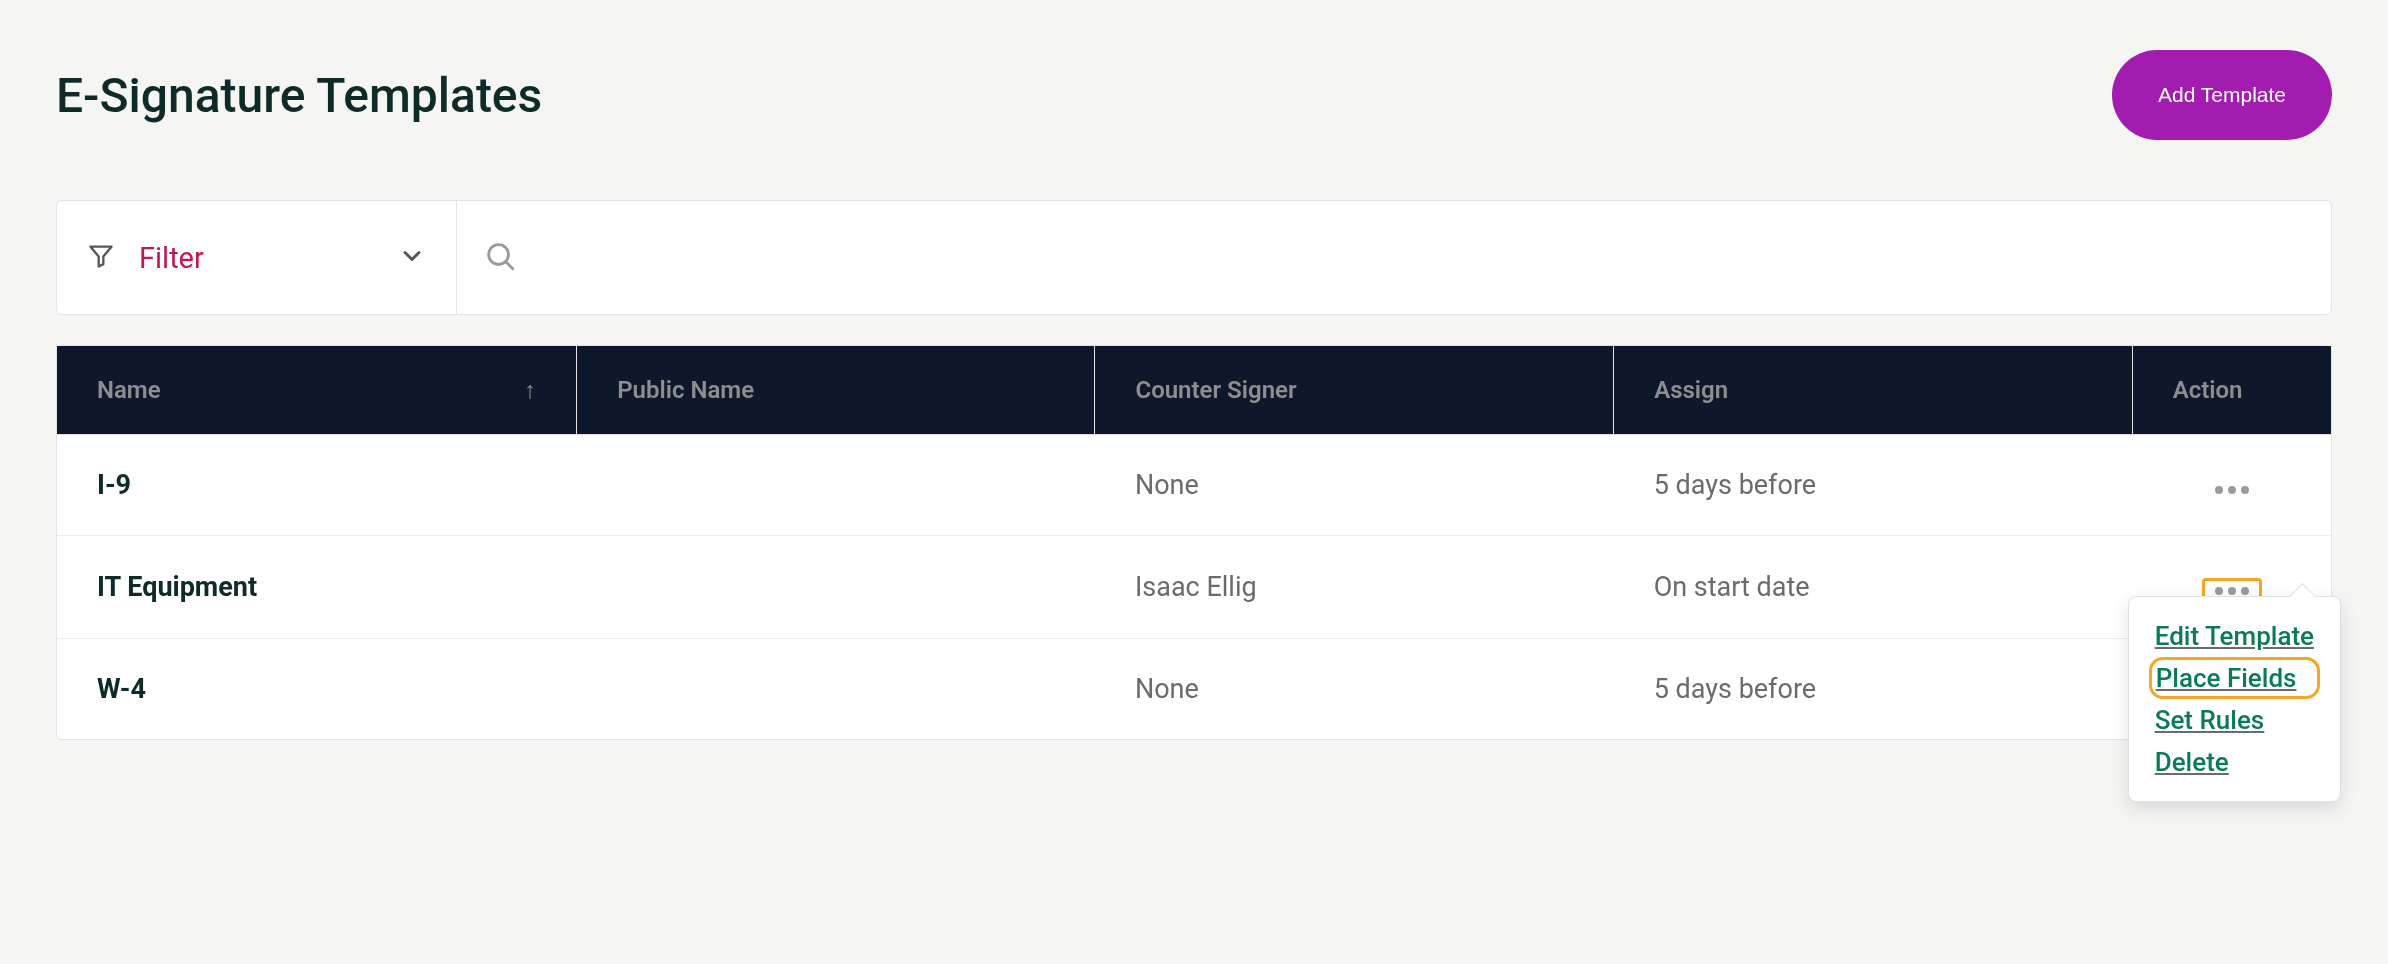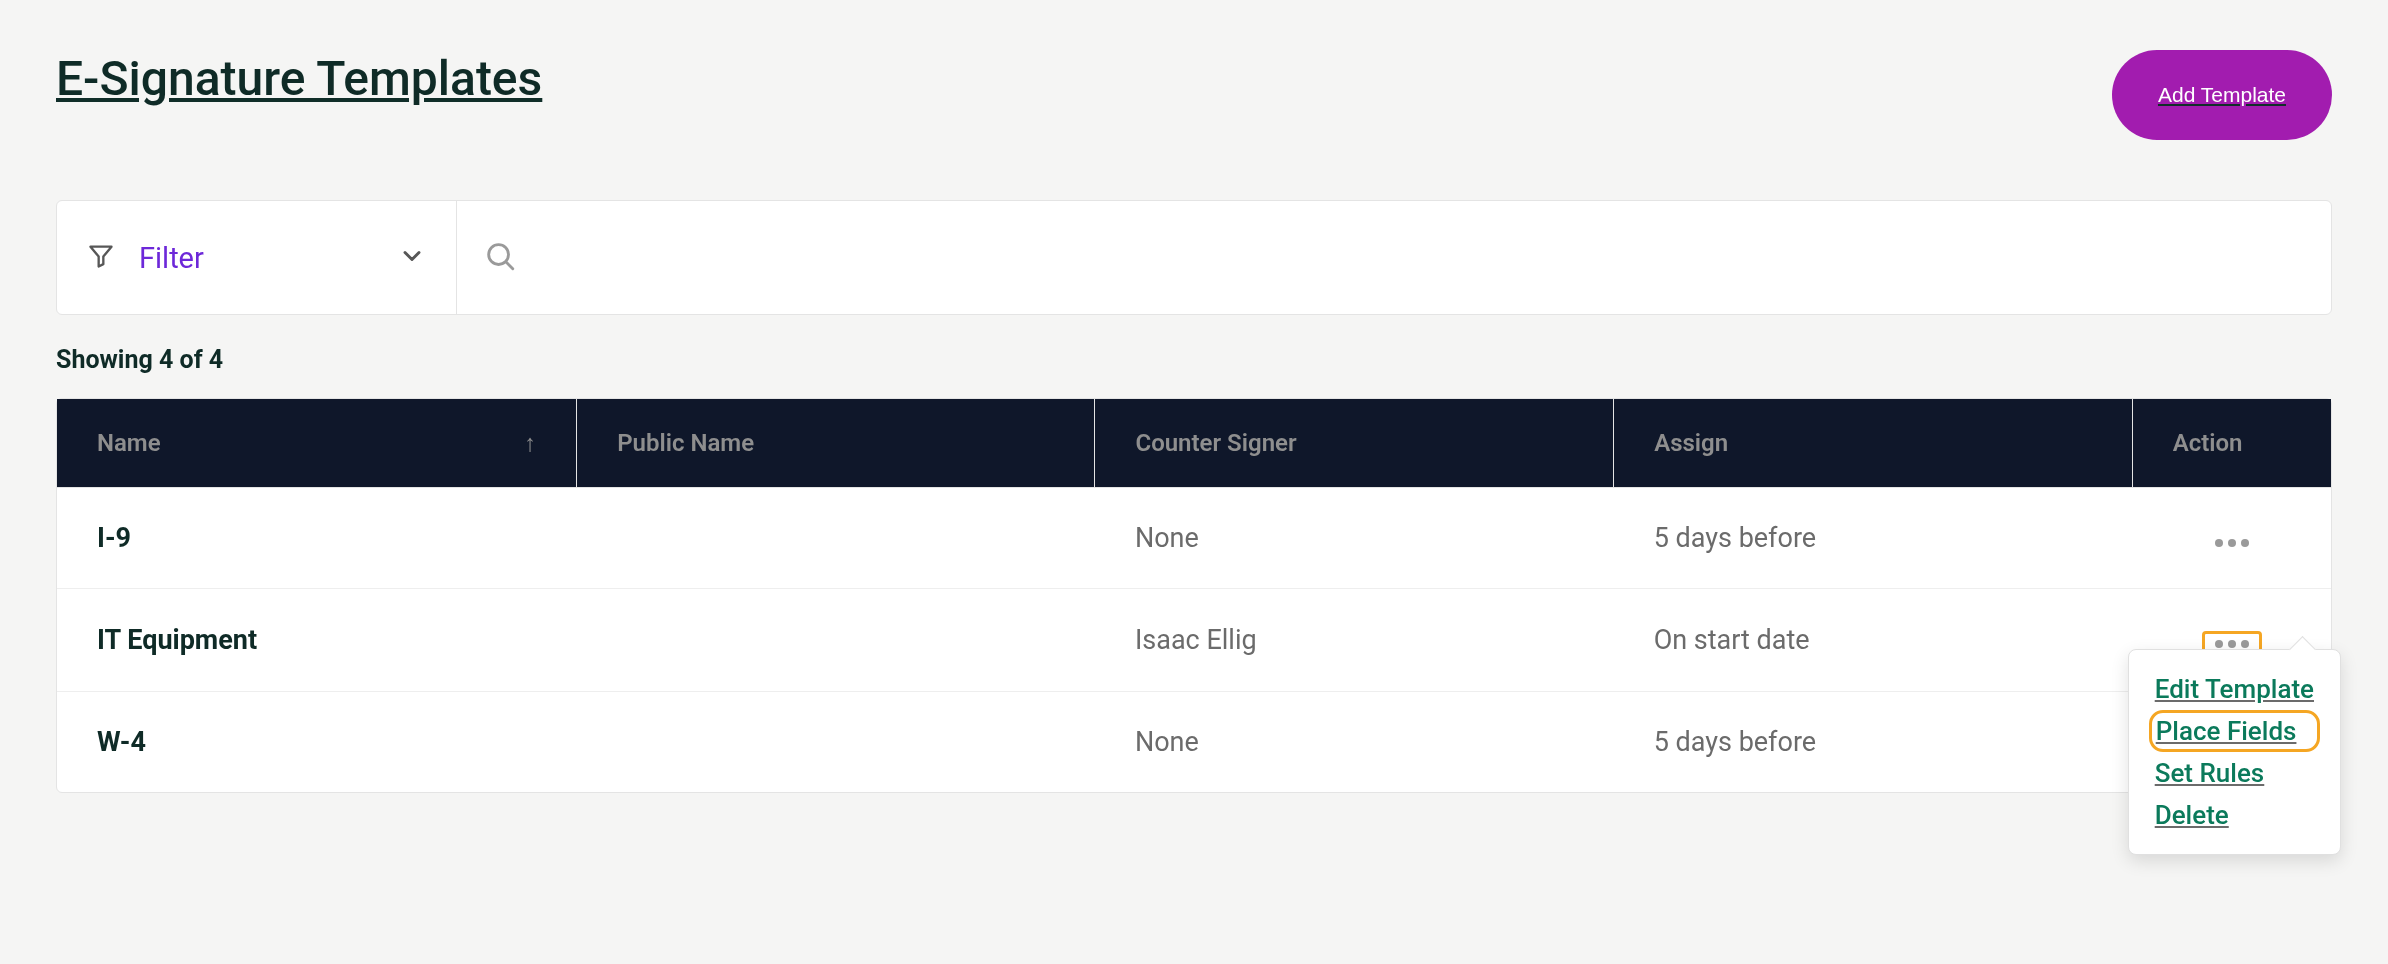--- a/index.html
+++ b/index.html
@@ -9,23 +9,22 @@
     font-family: -apple-system, BlinkMacSystemFont, "Segoe UI", Roboto, Helvetica, Arial, sans-serif;
     background: #f5f5f4;
     color: #102e29;
   }
   .page {
     padding: 50px 56px 40px 56px;
   }
   .header-row {
     display: flex;
     justify-content: space-between;
-    align-items: flex-start;
+    align-items: center;
     margin-bottom: 60px;
-    text-decoration: underline;
   }
   .page-title {
     font-size: 48px;
     font-weight: 500;
     color: #0f2b27;
   }
   .add-btn {
     background: #a21caf;
     color: #fff;
     font-size: 21px;
@@ -49,21 +48,21 @@
     align-items: center;
     padding: 0 30px;
     border-right: 1.5px solid #e4e4e4;
     position: relative;
     cursor: pointer;
   }
   .filter-icon svg { width: 28px; height: 28px; color: #575757; }
   .filter-placeholder {
     margin-left: 24px;
     font-size: 29px;
-    color: #6d28d9;
+    color: #be185d;
   }
   .chevron-icon {
     position: absolute;
     right: 30px;
     top: 50%;
     transform: translateY(-50%);
   }
   .chevron-icon svg { width: 28px; height: 28px; color: #575757; }
   .search-box {
     flex: 1;
@@ -221,21 +220,20 @@
     <div class="search-box">
       <span class="search-icon">
         <svg viewBox="0 0 24 24" fill="none" stroke="currentColor" stroke-width="2" stroke-linecap="round" stroke-linejoin="round">
             <circle cx="11" cy="11" r="7"></circle>
             <line x1="21" y1="21" x2="16.65" y2="16.65"></line>
           </svg>
       </span>
     </div>
   </div>
 
-  <div class="showing-text">Showing 4 of 4</div>
 
   <div class="table-wrap">
     <table>
       <thead>
         <tr>
           <th class="col-name">
             <span>Name</span>
             <span class="sort-arrow">↑</span>
           </th>
           <th class="col-public">

